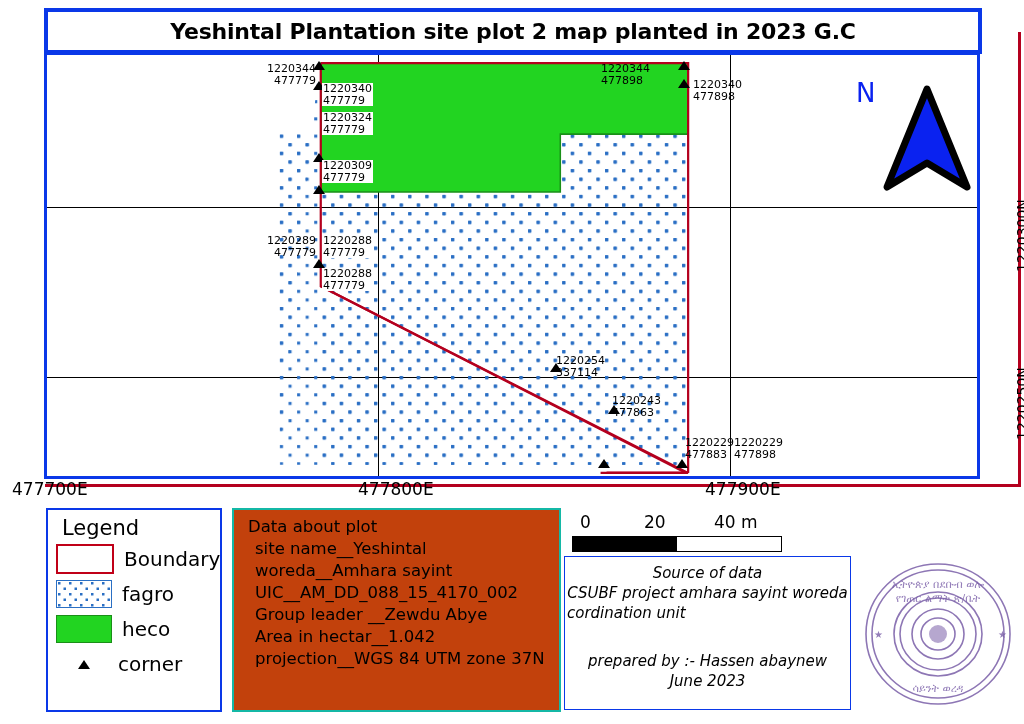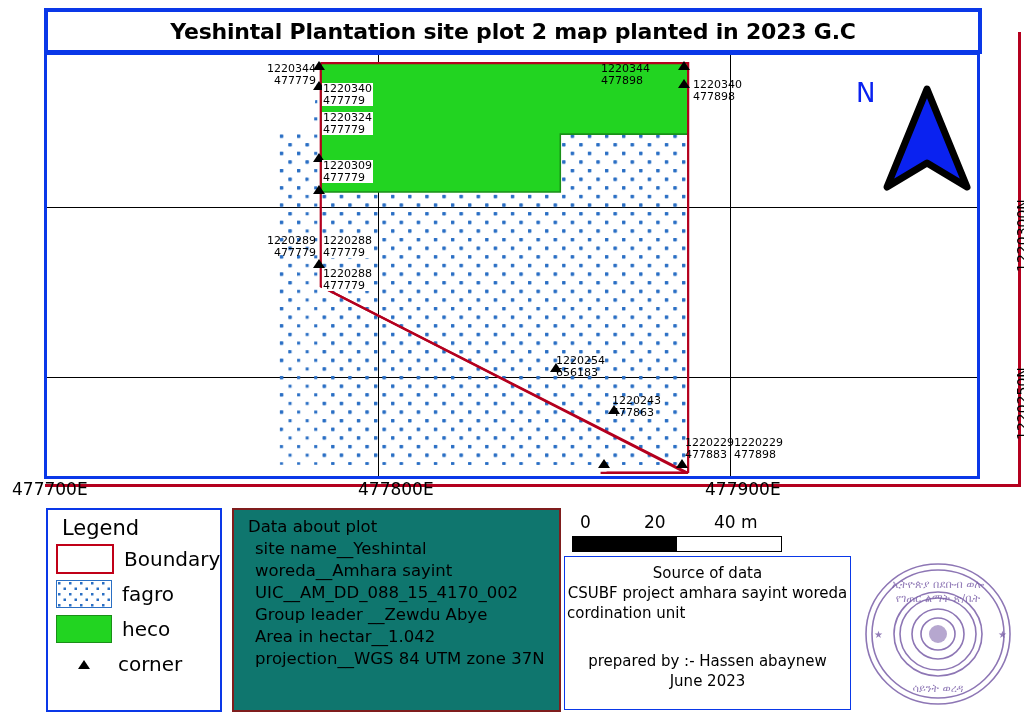--- a/index.html
+++ b/index.html
@@ -44,33 +44,33 @@
   #legend-title{margin:6px 0 2px 14px;font-size:21px;}
   .leg-row{display:flex;align-items:center;margin:1px 0 1px 8px;height:34px;}
   .leg-swatch{width:54px;height:26px;margin-right:10px;flex:none;}
   .sw-boundary{border:2px solid #c00018;background:#fff;}
   .sw-fagro{border:1px solid #2a6fc4;background:#fff;position:relative;overflow:hidden;}
   .sw-heco{background:#22d421;border:1px solid #1a8f18;}
   .leg-label{font-size:20px;}
   .leg-tri{width:0;height:0;border-left:6px solid transparent;border-right:6px solid transparent;
            border-bottom:9px solid #000;margin:0 28px 0 22px;}
 
-  #data-box{left:232px;top:508px;width:325px;height:200px;border:2px solid #7f1d1d;background:#0f766e;}
+  #data-box{left:232px;top:508px;width:325px;height:200px;border:2px solid #14b8a6;background:#c2410c;}
   #data-box .dl{font-size:16.5px;line-height:22px;margin-left:21px;white-space:nowrap;}
   #data-box .dl:first-child{margin-left:14px;}
 
   
   #scale-wrap{left:572px;top:512px;width:230px;}
   .scale-nums{position:relative;height:22px;font-size:17px;}
   .scale-nums span{position:absolute;}
   #scale-bar{width:208px;height:14px;border:1px solid #000;display:flex;margin-top:2px;}
   #scale-bar .b1{width:50%;background:#000;}
   #scale-bar .b2{width:50%;background:#fff;}
 
-  #source-box{left:564px;top:556px;width:285px;height:152px;border:1px solid #0a38e8;background:#fff;}
+  #source-box{left:564px;top:556px;width:285px;height:152px;border:1px solid #0a38e8;background:#fff;font-style:italic;}
   #source-box .sl{font-size:15px;line-height:20px;}
   .ctr{text-align:center;}
 
   
   #stamp{left:858px;top:558px;width:160px;height:152px;}
 </style>
 </head>
 <body>
 
 <div class="abs" id="red-right"></div>
@@ -153,21 +153,21 @@
     <div class="coord" style="left:275px;top:180px">
       <div>1220288</div>
       <div>477779</div>
     </div>
     <div class="coord" style="left:275px;top:213px">
       <div>1220288</div>
       <div>477779</div>
     </div>
     <div class="coord nobg" style="left:508px;top:300px">
       <div>1220254</div>
-      <div>656183</div>
+      <div>337114</div>
     </div>
     <div class="coord nobg" style="left:564px;top:340px">
       <div>1220243</div>
       <div>477863</div>
     </div>
     <div class="coord nobg" style="left:637px;top:382px">
       <div>1220229</div>
       <div>477883</div>
     </div>
     <div class="coord nobg" style="left:686px;top:382px">

